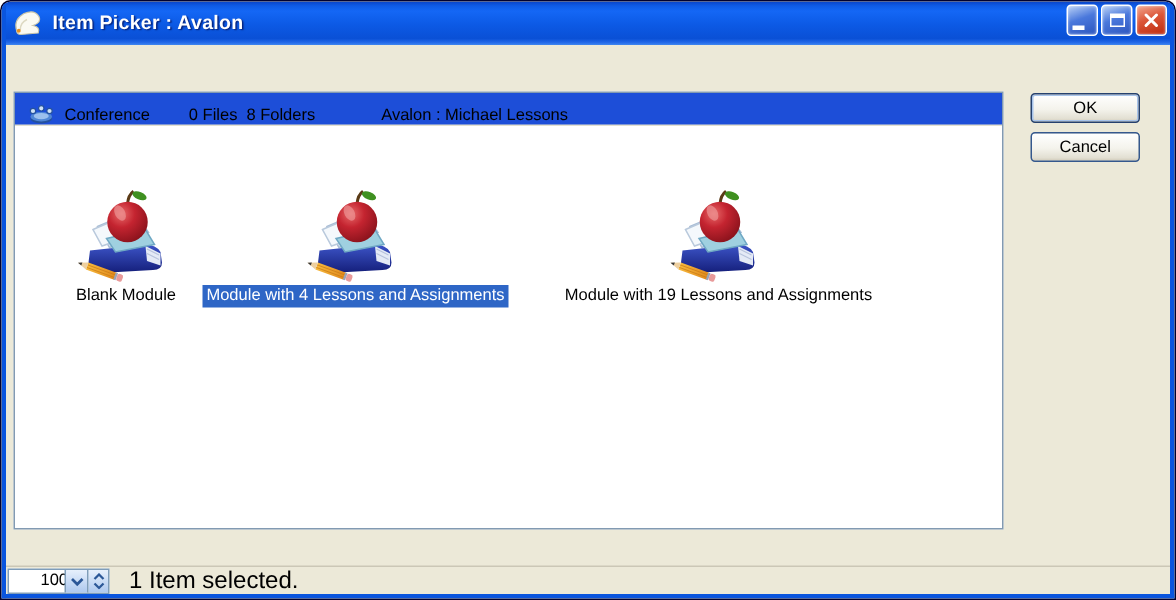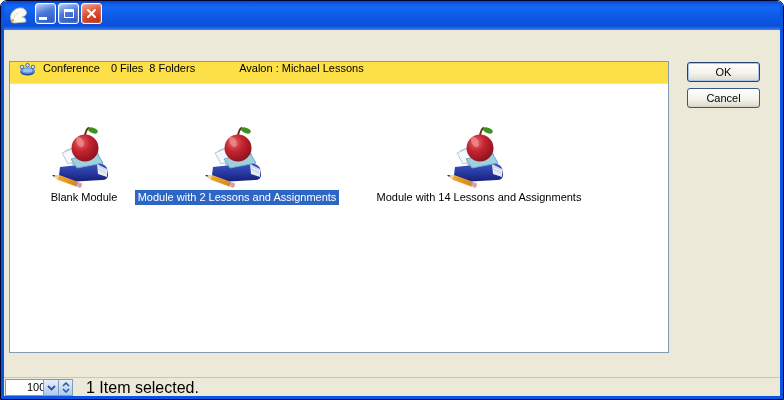--- a/index.html
+++ b/index.html
@@ -44,26 +44,26 @@
   .win-btn.close { background: linear-gradient(160deg, #F2A68E 0%, #DB5538 45%, #BC2A0E 100%); }
   .glyph-min { width: 8px; height: 3px; background: #fff; align-self: flex-end; margin: 0 0 3px -6px; }
   .glyph-max { width: 10px; height: 9px; border: 1px solid #fff; border-top: 3px solid #fff; background: transparent; }
 
   
   .list-panel {
     position: absolute; left: 8px; top: 60px; width: 660px; height: 292px;
     background: #fff; border: 1px solid #829AB2;
   }
   .list-header {
-    height: 22px; background: #fde047; border-bottom: 1px solid #E3E0CF;
-    display: flex; align-items: flex-start; padding-left: 9px;
+    height: 22px; background: #1d4ed8; border-bottom: 1px solid #E3E0CF;
+    display: flex; align-items: flex-end; padding-left: 9px;
     font-size: 11px; color: #000; white-space: nowrap;
   }
   .conference-icon { width: 17px; height: 14px; margin-right: 7px; flex: 0 0 auto; }
-  .hdr-files   { margin-left: 11px; }
+  .hdr-files   { margin-left: 26px; }
   .hdr-folders { margin-left: 6px; }
   .hdr-owner   { margin-left: 44px; }
 
   .list-content { position: absolute; left: 0; top: 22px; right: 0; bottom: 0; background: #fff; }
 
   .item { position: absolute; top: 41px; display: flex; flex-direction: column; align-items: center; }
   .item-1 { left: 14px;  width: 120px; text-align: right; }
   .item-2 { left: 112px; width: 230px; }
   .item-3 { left: 344px; width: 250px; }
   .module-icon { width: 66px; height: 64px; display: block; }
@@ -113,20 +113,21 @@
 <div class="window">
 
   <div class="titlebar">
     <span class="title-icon">
       <svg width="22" height="20" viewBox="0 0 22 20">
         <path d="M3,15 Q1,8 8,4 Q15,1 18,6 Q20,10 14,12 Q19,13 17.5,17 L6,18 Q3,18 3,15 Z" fill="#FBFAF2" stroke="#C8C4AA" stroke-width="0.8"></path>
         <path d="M5.5,15 Q5.5,10 10,8" stroke="#DDD9C2" stroke-width="1" fill="none"></path>
         <circle cx="4.5" cy="15.5" r="1.3" fill="#E89020"></circle>
       </svg>
     </span>
+    <span class="title-text">Item Picker : Avalon</span>
     <div class="win-controls">
       <button class="win-btn">
           <span class="glyph-min"></span>
         </button>
       <button class="win-btn">
           <span class="glyph-max"></span>
         </button>
       <button class="win-btn close">
         <svg width="11" height="11" viewBox="0 0 11 11">
           <path d="M2,2 L9,9 M9,2 L2,9" stroke="#fff" stroke-width="2" stroke-linecap="round"></path>
@@ -198,28 +199,28 @@
         <svg class="module-icon" viewBox="0 0 66 64">
             <use href="#moduleArt"></use>
           </svg>
         <span class="item-label">Blank Module</span>
       </div>
 
       <div class="item item-2 selected">
         <svg class="module-icon" viewBox="0 0 66 64">
             <use href="#moduleArt"></use>
           </svg>
-        <span class="item-label">Module with 2 Lessons and Assignments</span>
+        <span class="item-label">Module with 4 Lessons and Assignments</span>
       </div>
 
       <div class="item item-3">
         <svg class="module-icon" viewBox="0 0 66 64">
             <use href="#moduleArt"></use>
           </svg>
-        <span class="item-label">Module with 14 Lessons and Assignments</span>
+        <span class="item-label">Module with 19 Lessons and Assignments</span>
       </div>
 
     </div>
   </div>
 
   <button class="xp-btn default btn-ok">OK</button>
   <button class="xp-btn btn-cancel">Cancel</button>
 
   <div class="statusbar">
     <div class="zoom-control">

